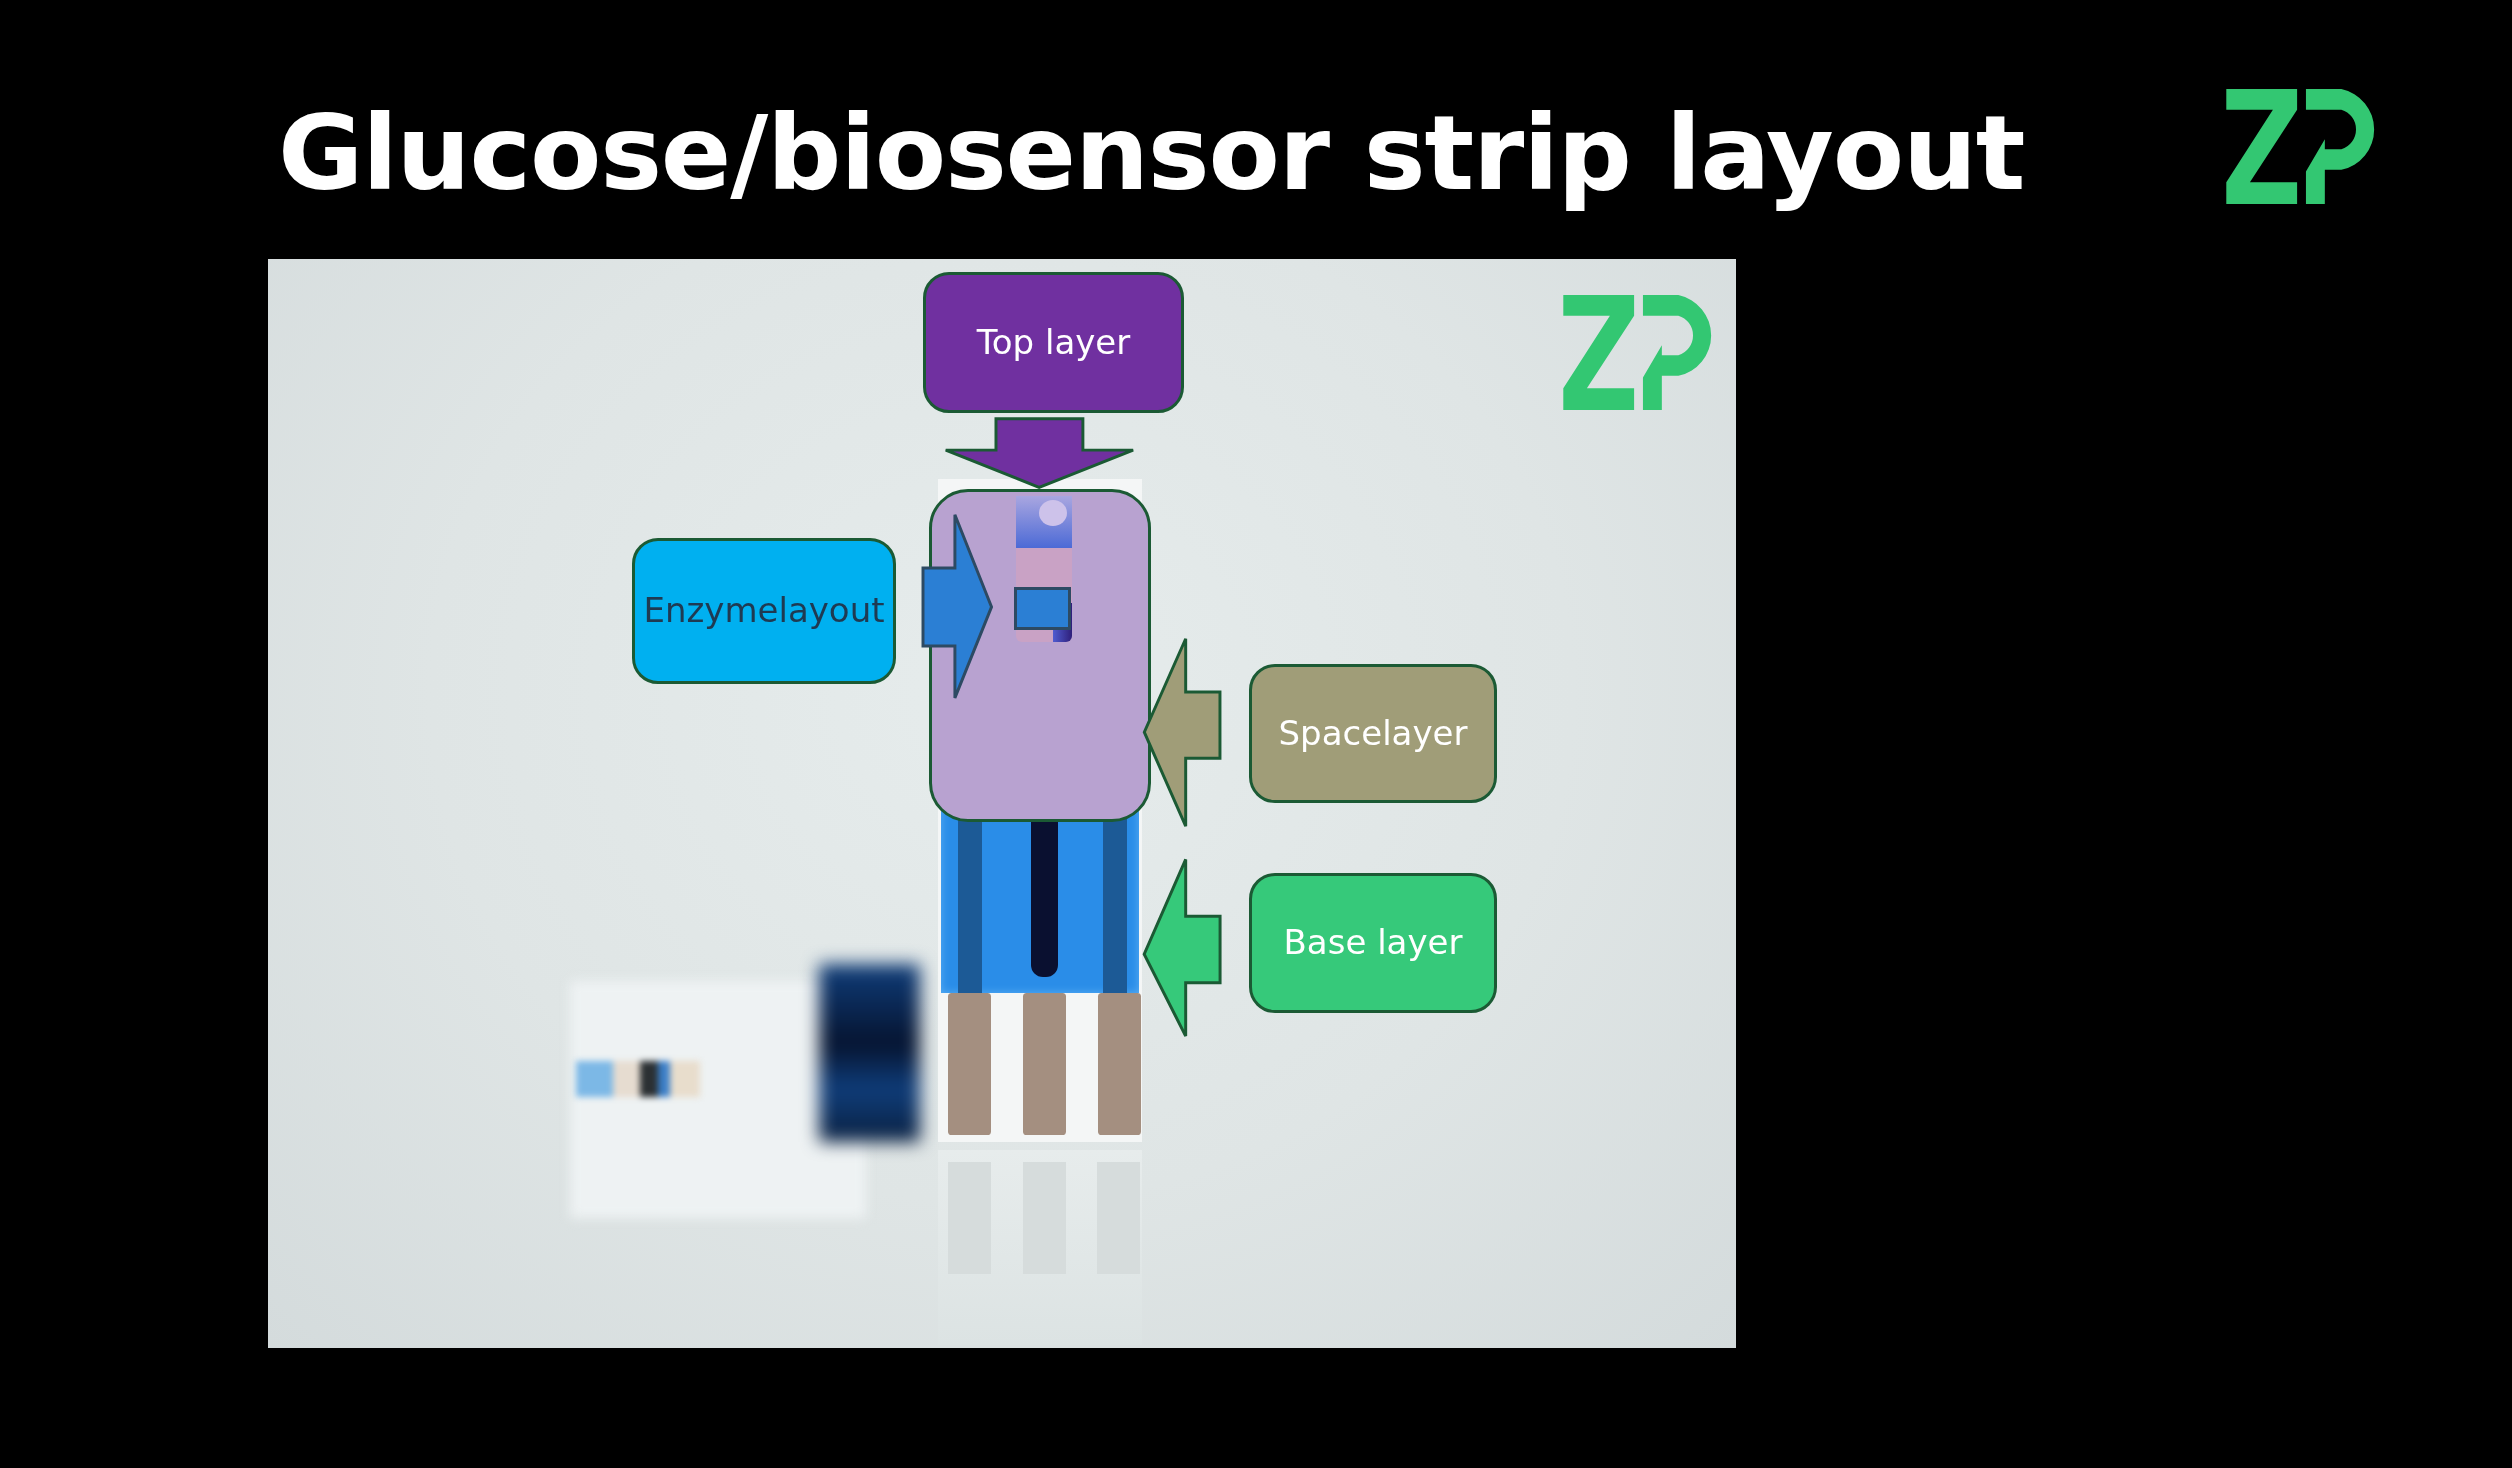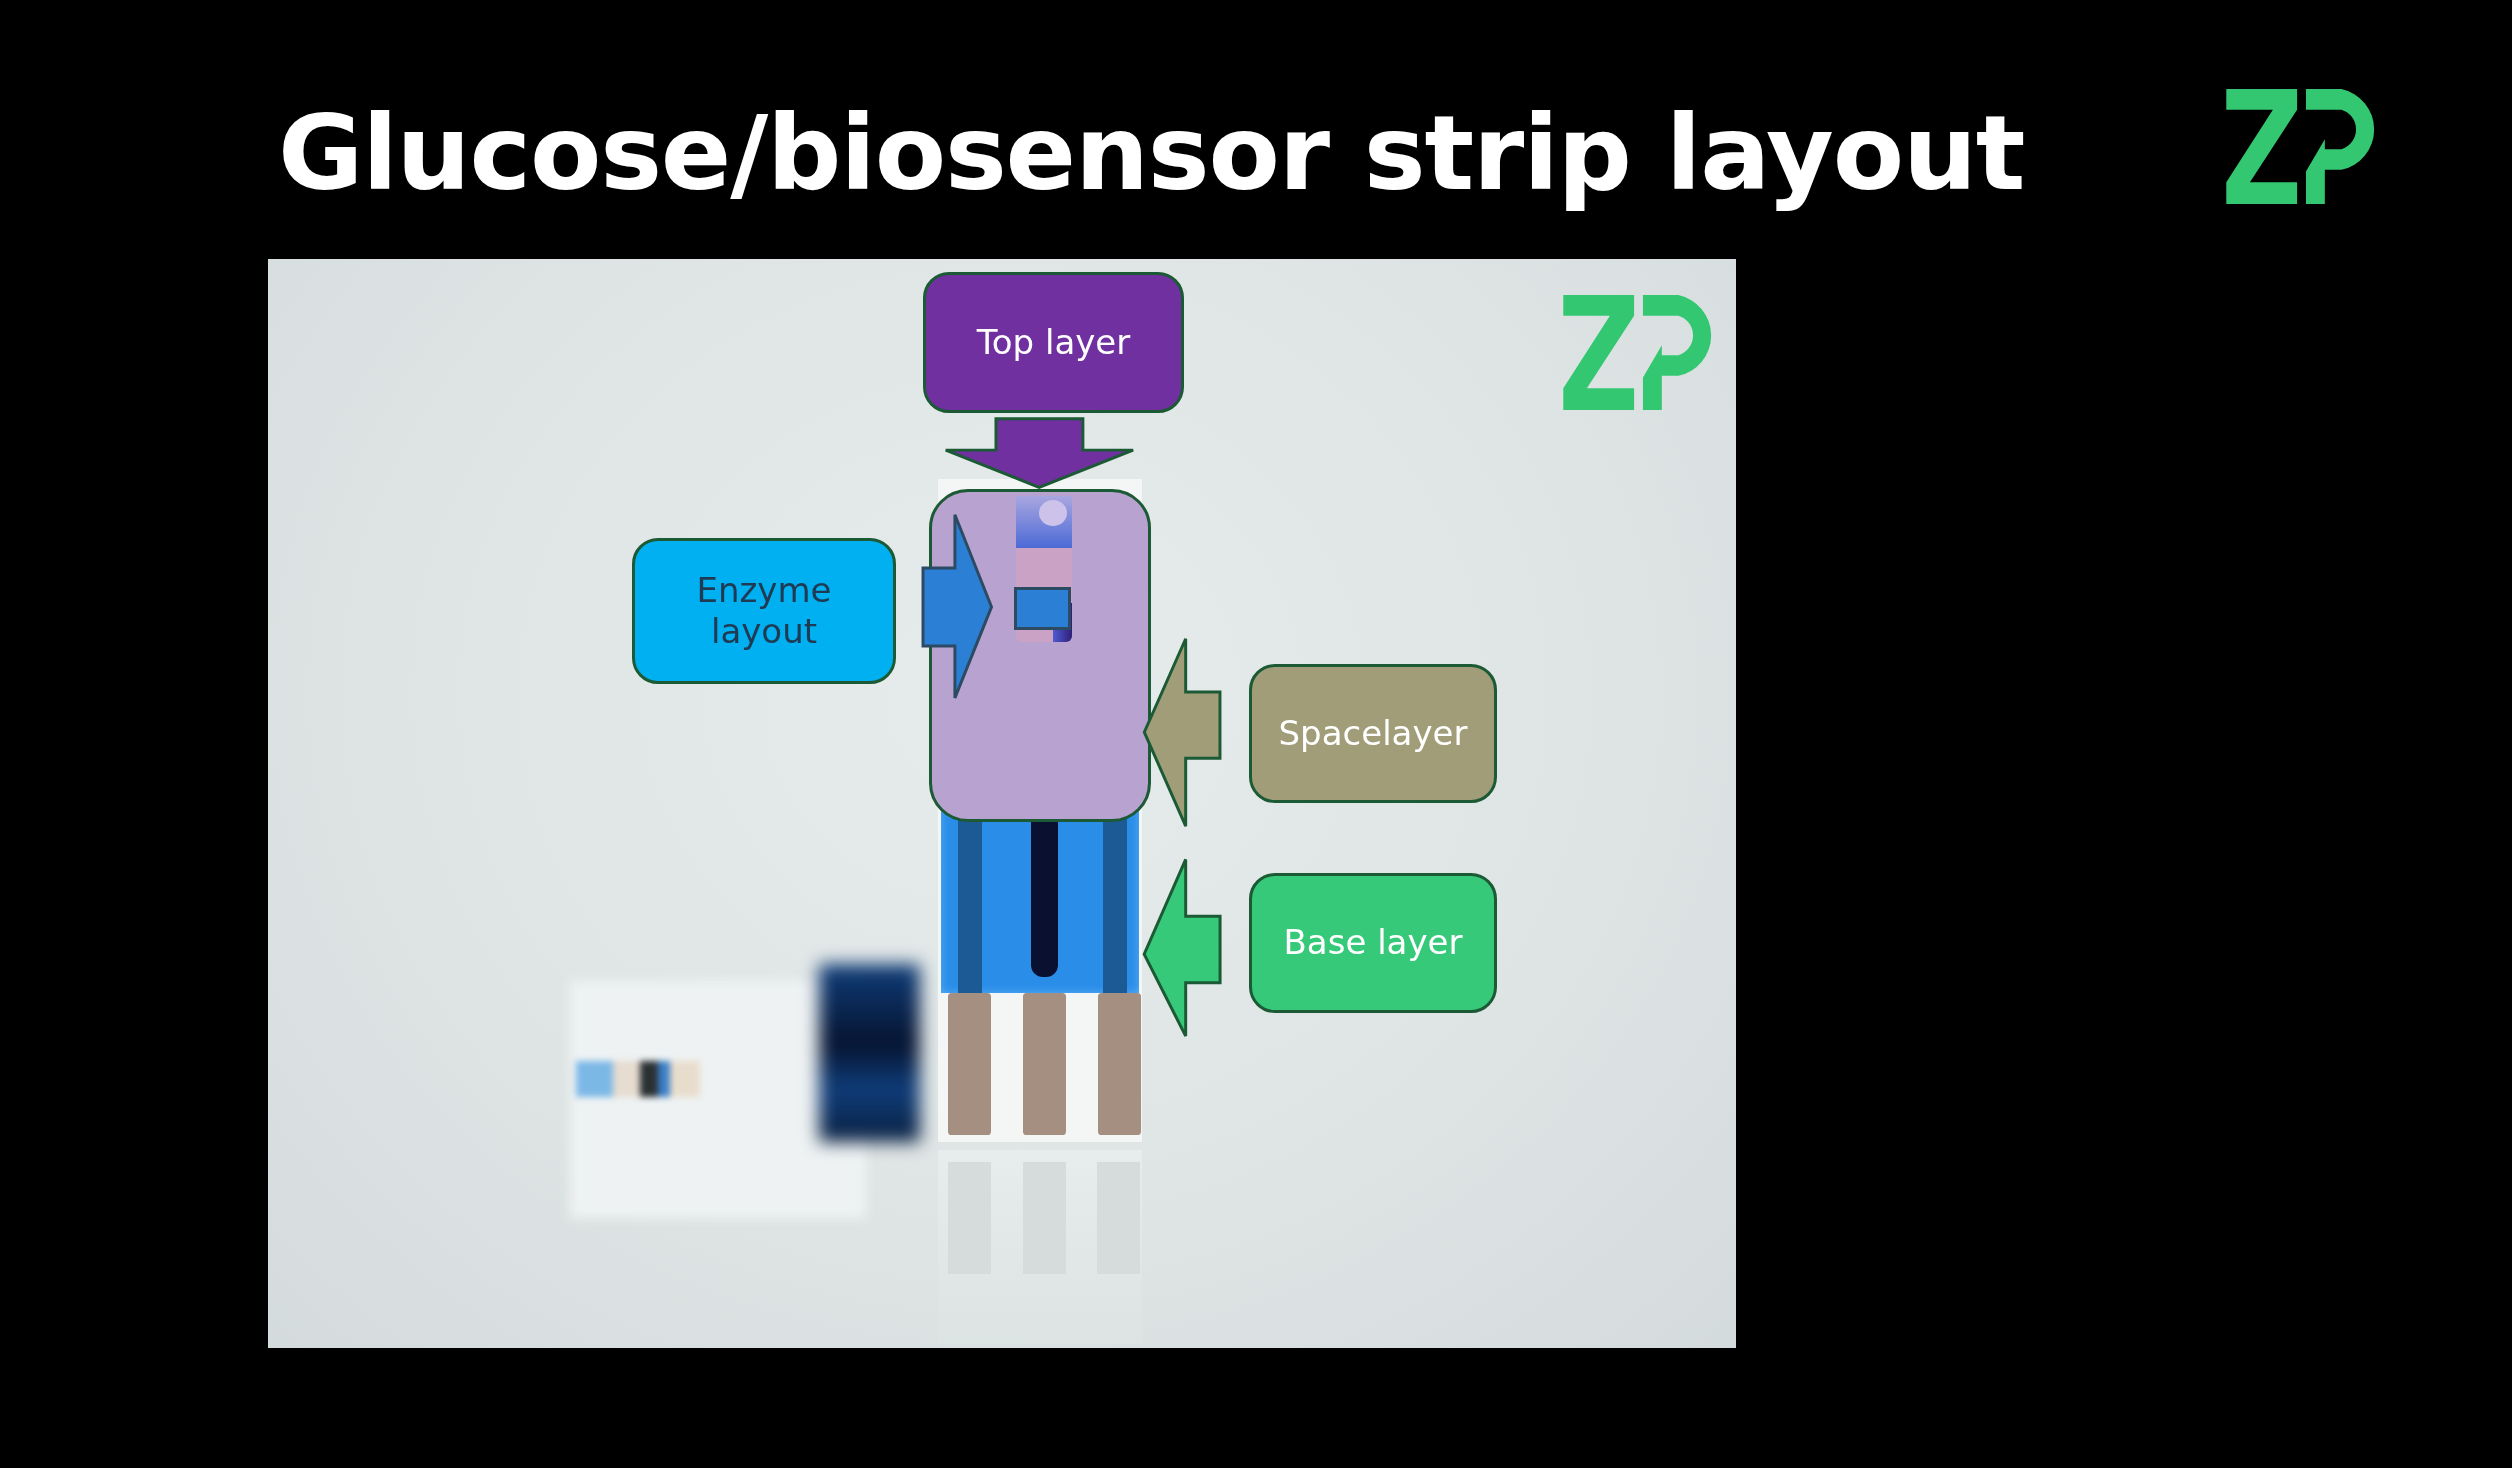--- a/index.html
+++ b/index.html
@@ -70,21 +70,21 @@
 
 <div class="window" style="left:1016px;top:496px;">
   <div style="position:absolute;left:0;top:0;width:56px;height:52px;background:linear-gradient(#a9a6e0,#4c6ad6);"></div>
   <div style="position:absolute;left:22.5px;top:3.6px;width:28px;height:26px;border-radius:50%;background:#cdc2ea;"></div>
   <div style="position:absolute;left:0;top:52px;width:56px;height:94px;background:#c9a2c5;"></div>
   <div style="position:absolute;left:37px;top:107px;width:19px;height:39px;background:linear-gradient(90deg,#4f5bd0,#2f1f7a);"></div>
 </div>
 
 <div style="position:absolute;left:1014px;top:587px;width:57px;height:43px;box-sizing:border-box;background:#2b7fd4;border:3px solid #2d4a63;"></div>
 
-<div class="overlay-box" style="left:632px;top:538px;width:264px;height:146px;background:#00b0f0;color:#1f3a52;flex-direction:column;">
+<div class="overlay-box" style="left:632px;top:538px;width:264px;height:146px;background:#00b0f0;color:#1f3a52;flex-direction:row;">
   <span>Enzyme</span>
   <span>layout</span>
 </div>
 
 <svg class="abs" style="left:921px;top:510px;" width="95" height="195" viewBox="0 0 160 330">
   <polygon points="3,98 57,98 57,8 119,164 57,318 57,230 3,230" fill="#2b7fd4" stroke="#2d4a63" stroke-width="5"></polygon>
 </svg>
 
 <div class="overlay-box" style="left:1249px;top:664px;width:248px;height:139px;background:#a09d78;color:#fff;flex-direction:row;">
   <span>Space</span>

